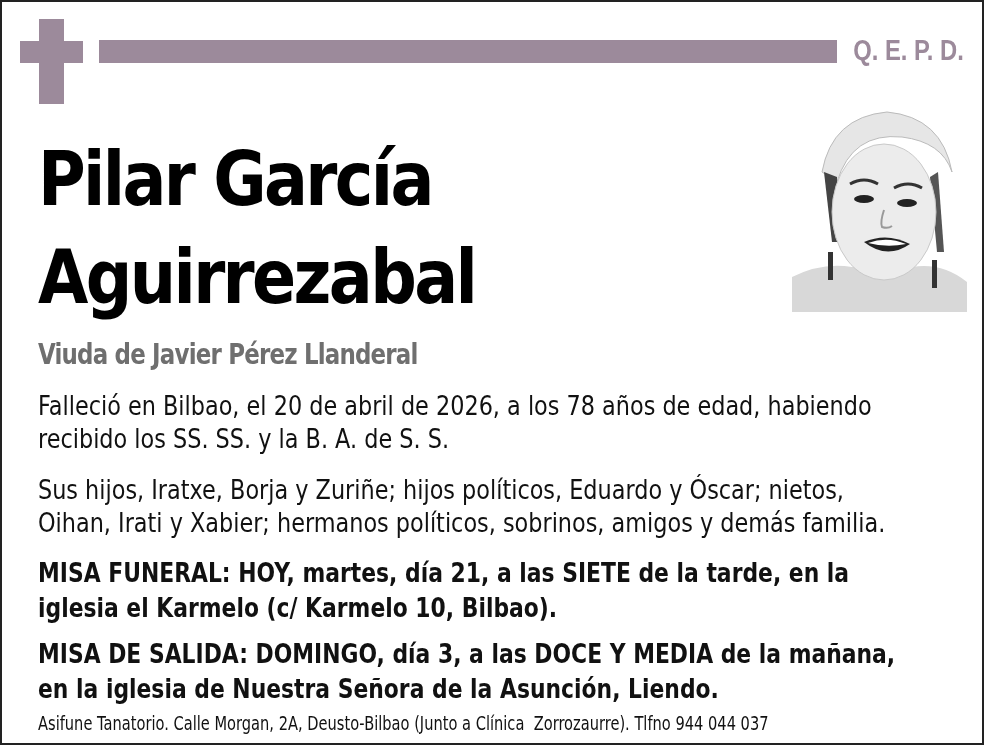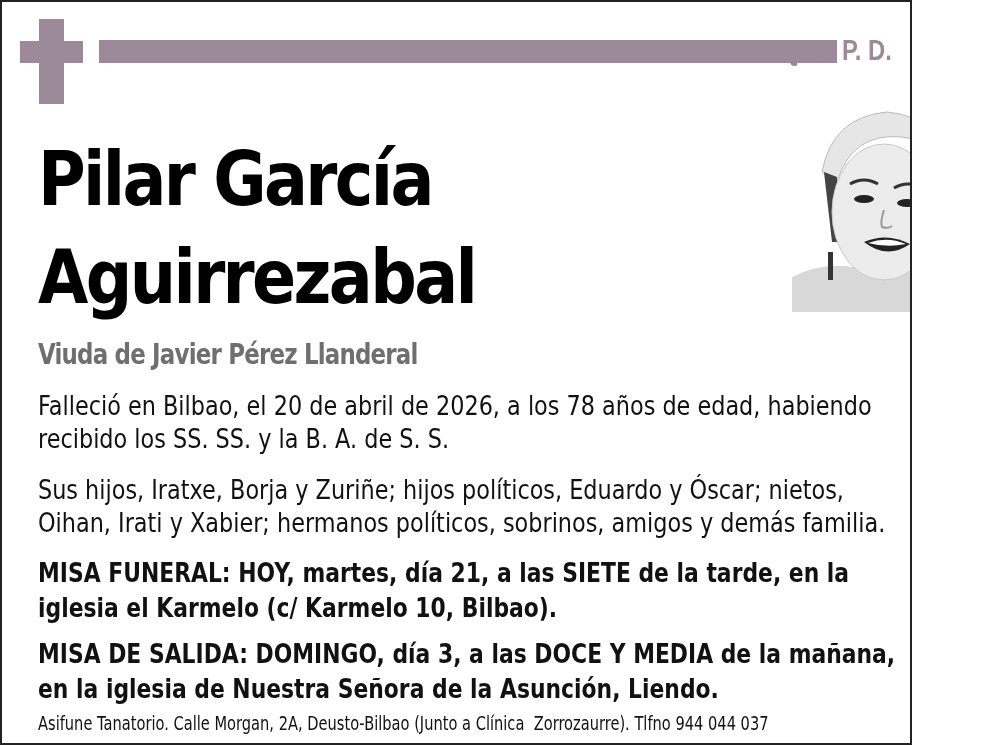--- a/index.html
+++ b/index.html
@@ -1,18 +1,18 @@
 <!DOCTYPE html>
 <html><head>
   <meta charset="utf-8">
   <style>
     html, body { margin: 0; padding: 0; background: #ffffff; }
     .page {
       position: relative;
-      width: 912px; height: 745px;
+      width: 984px; height: 745px;
       box-sizing: border-box;
       border: 2px solid #222;
       background: #fff;
       overflow: hidden;
       font-family: "DejaVu Sans", sans-serif;
       color: #111;
       padding-left: 44px;
     }
     .cross-v { position: absolute; left: 37px; top: 17px; width: 25px; height: 85px; background: #9c8a9b; }
     .cross-h { position: absolute; left: 18px; top: 39px; width: 63px; height: 22px; background: #9c8a9b; }

